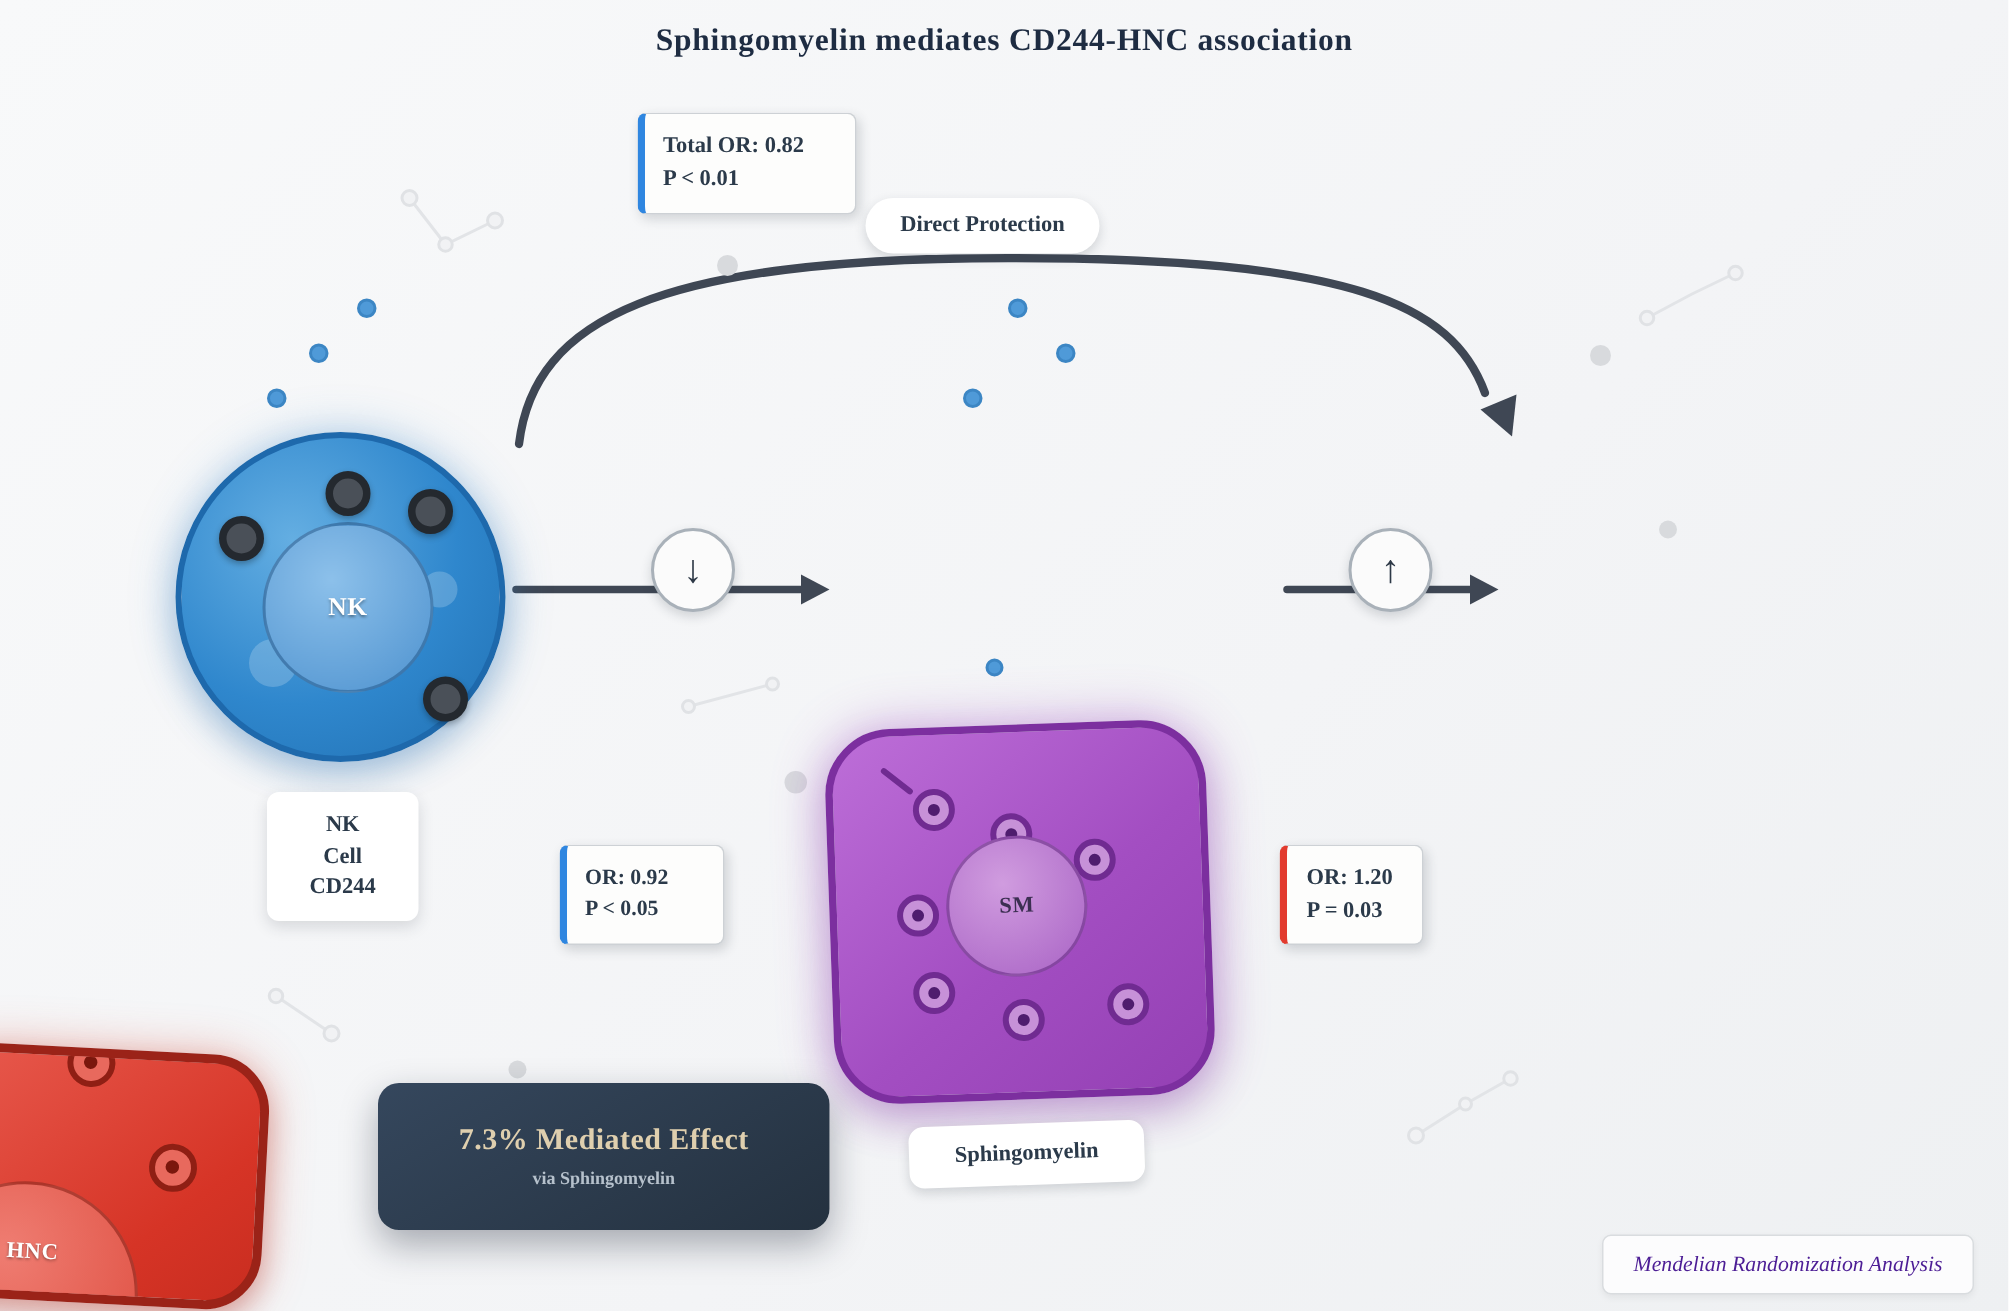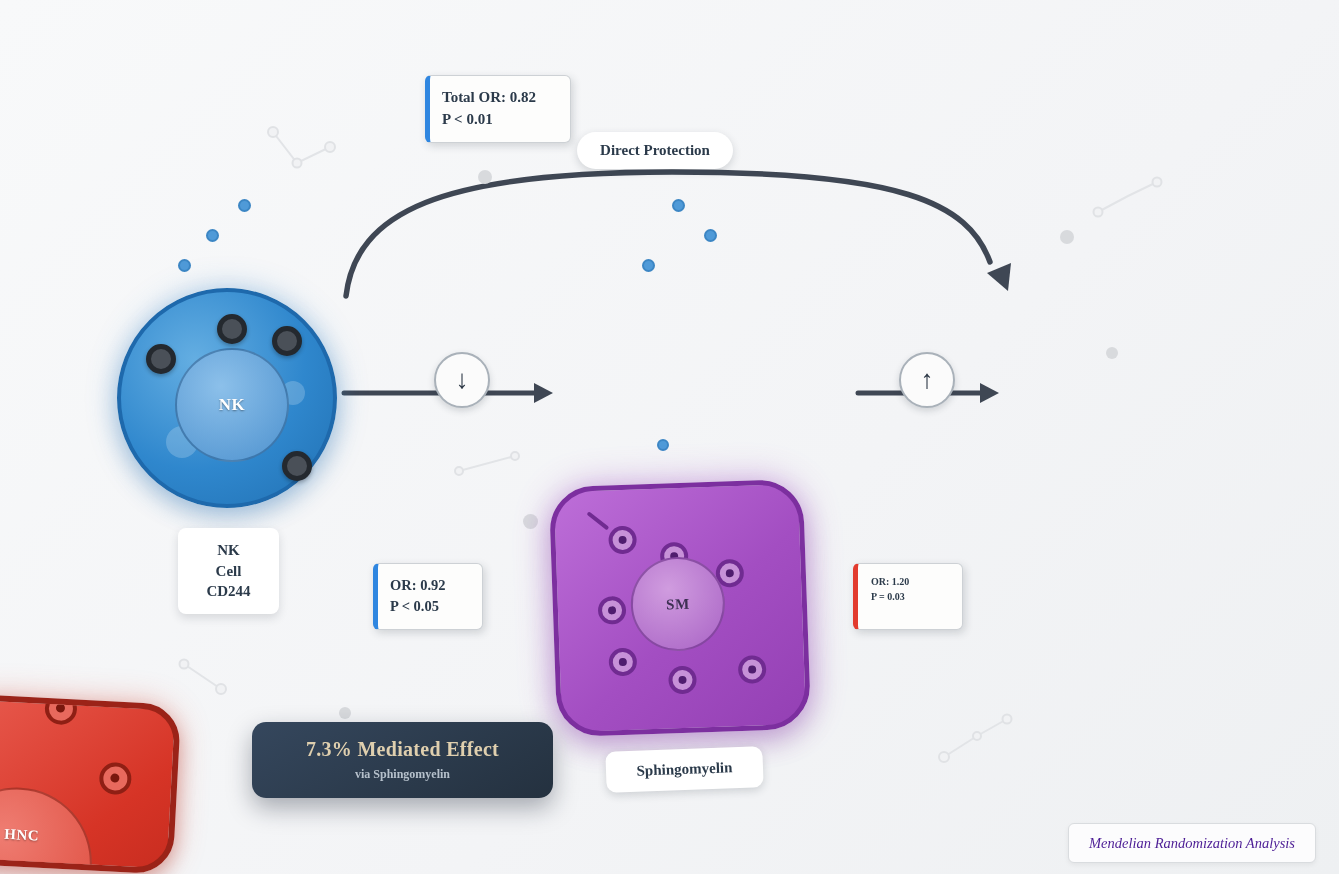--- a/index.html
+++ b/index.html
@@ -18,21 +18,21 @@
 
   .badge {
     position:absolute; background:#fdfdfc; border:1px solid #cdd1d5; border-radius:6px;
     box-shadow: 2px 3px 8px rgba(40,50,60,.18);
     padding:11px 13px; font-size:15px; font-weight:700; color:#2b3a4a; line-height:1.45;
   }
   .accent-blue { border-left:5px solid #2f86e0;padding-left:12px; }
   .accent-red  { border-left:5px solid #e23b2e; }
   .badge-total { left:425px; top:75px; width:146px; height:68px; }
   .badge-left  { left:373px; top:563px; width:110px; height:67px; font-size:14.5px; }
-  .badge-right { left:853px; top:563px; width:110px; height:67px; font-size:10px; }
+  .badge-right { left:853px; top:563px; width:96px; height:67px; font-size:15px; }
 
   .pill {
     position:absolute; background:#ffffff; border-radius:19px;
     box-shadow:0 3px 8px rgba(40,50,60,.18);
     display:flex; align-items:center; justify-content:center;
     font-size:15px; font-weight:700; color:#2b3a4a;
   }
   .pill-direct { left:577px; top:132px; width:156px; height:37px; }
   .pill-sm     { left:606px; top:749px; width:157px; height:41px; border-radius:10px; transform:rotate(-2deg); }
 
@@ -117,21 +117,21 @@
     position:absolute; width:32px; height:32px; border-radius:50%;
     background:#e8695d; border:4px solid #8f1f14;
   }
   .hnc-lipid::after {
     content:""; position:absolute; left:7px; top:7px; width:9px; height:9px;
     border-radius:50%; background:#7a170d;
   }
 
   
   .mediated-box {
-    position:absolute; left:252px; top:722px; width:301px; height:76px; border-radius:14px;
+    position:absolute; left:252px; top:722px; width:301px; height:98px; border-radius:14px;
     background: linear-gradient(150deg, #35475d 0%, #24313f 100%);
     box-shadow: 0 10px 24px rgba(20,30,45,.35);
     display:flex; flex-direction:column; align-items:center; justify-content:center; gap:6px;
   }
   .mediated-line1 { font-size:20px; font-weight:700; color:#dfcfae; letter-spacing:.3px; }
   .mediated-line2 { font-size:12px; font-weight:700; color:#b6c1cc; }
 
   .footer-box {
     position:absolute; left:1068px; top:823px; width:248px; height:40px;
     background:#fcfcfd; border:1px solid #d9dcdf; border-radius:6px;
@@ -207,20 +207,21 @@
   <div class="dot dot-blue" style="left:672px; top:199px; width:13px; height:13px;"></div>
   <div class="dot dot-blue" style="left:704px; top:229px; width:13px; height:13px;"></div>
   <div class="dot dot-blue" style="left:642px; top:259px; width:13px; height:13px;"></div>
   <div class="dot dot-blue" style="left:657px; top:439px; width:12px; height:12px;"></div>
   <div class="dot dot-gray" style="left:478px; top:170px; width:14px; height:14px;"></div>
   <div class="dot dot-gray" style="left:523px; top:514px; width:15px; height:15px;"></div>
   <div class="dot dot-gray" style="left:1060px; top:230px; width:14px; height:14px;"></div>
   <div class="dot dot-gray" style="left:1106px; top:347px; width:12px; height:12px;"></div>
   <div class="dot dot-gray" style="left:339px; top:707px; width:12px; height:12px;"></div>
 
+  <h1 class="title">Sphingomyelin mediates CD244-HNC association</h1>
 
   <div class="badge accent-blue badge-total">
     <div>Total OR: 0.82</div>
     <div>P &lt; 0.01</div>
   </div>
 
   <div class="pill pill-direct">Direct Protection</div>
 
 
   <div class="nk-cell">

